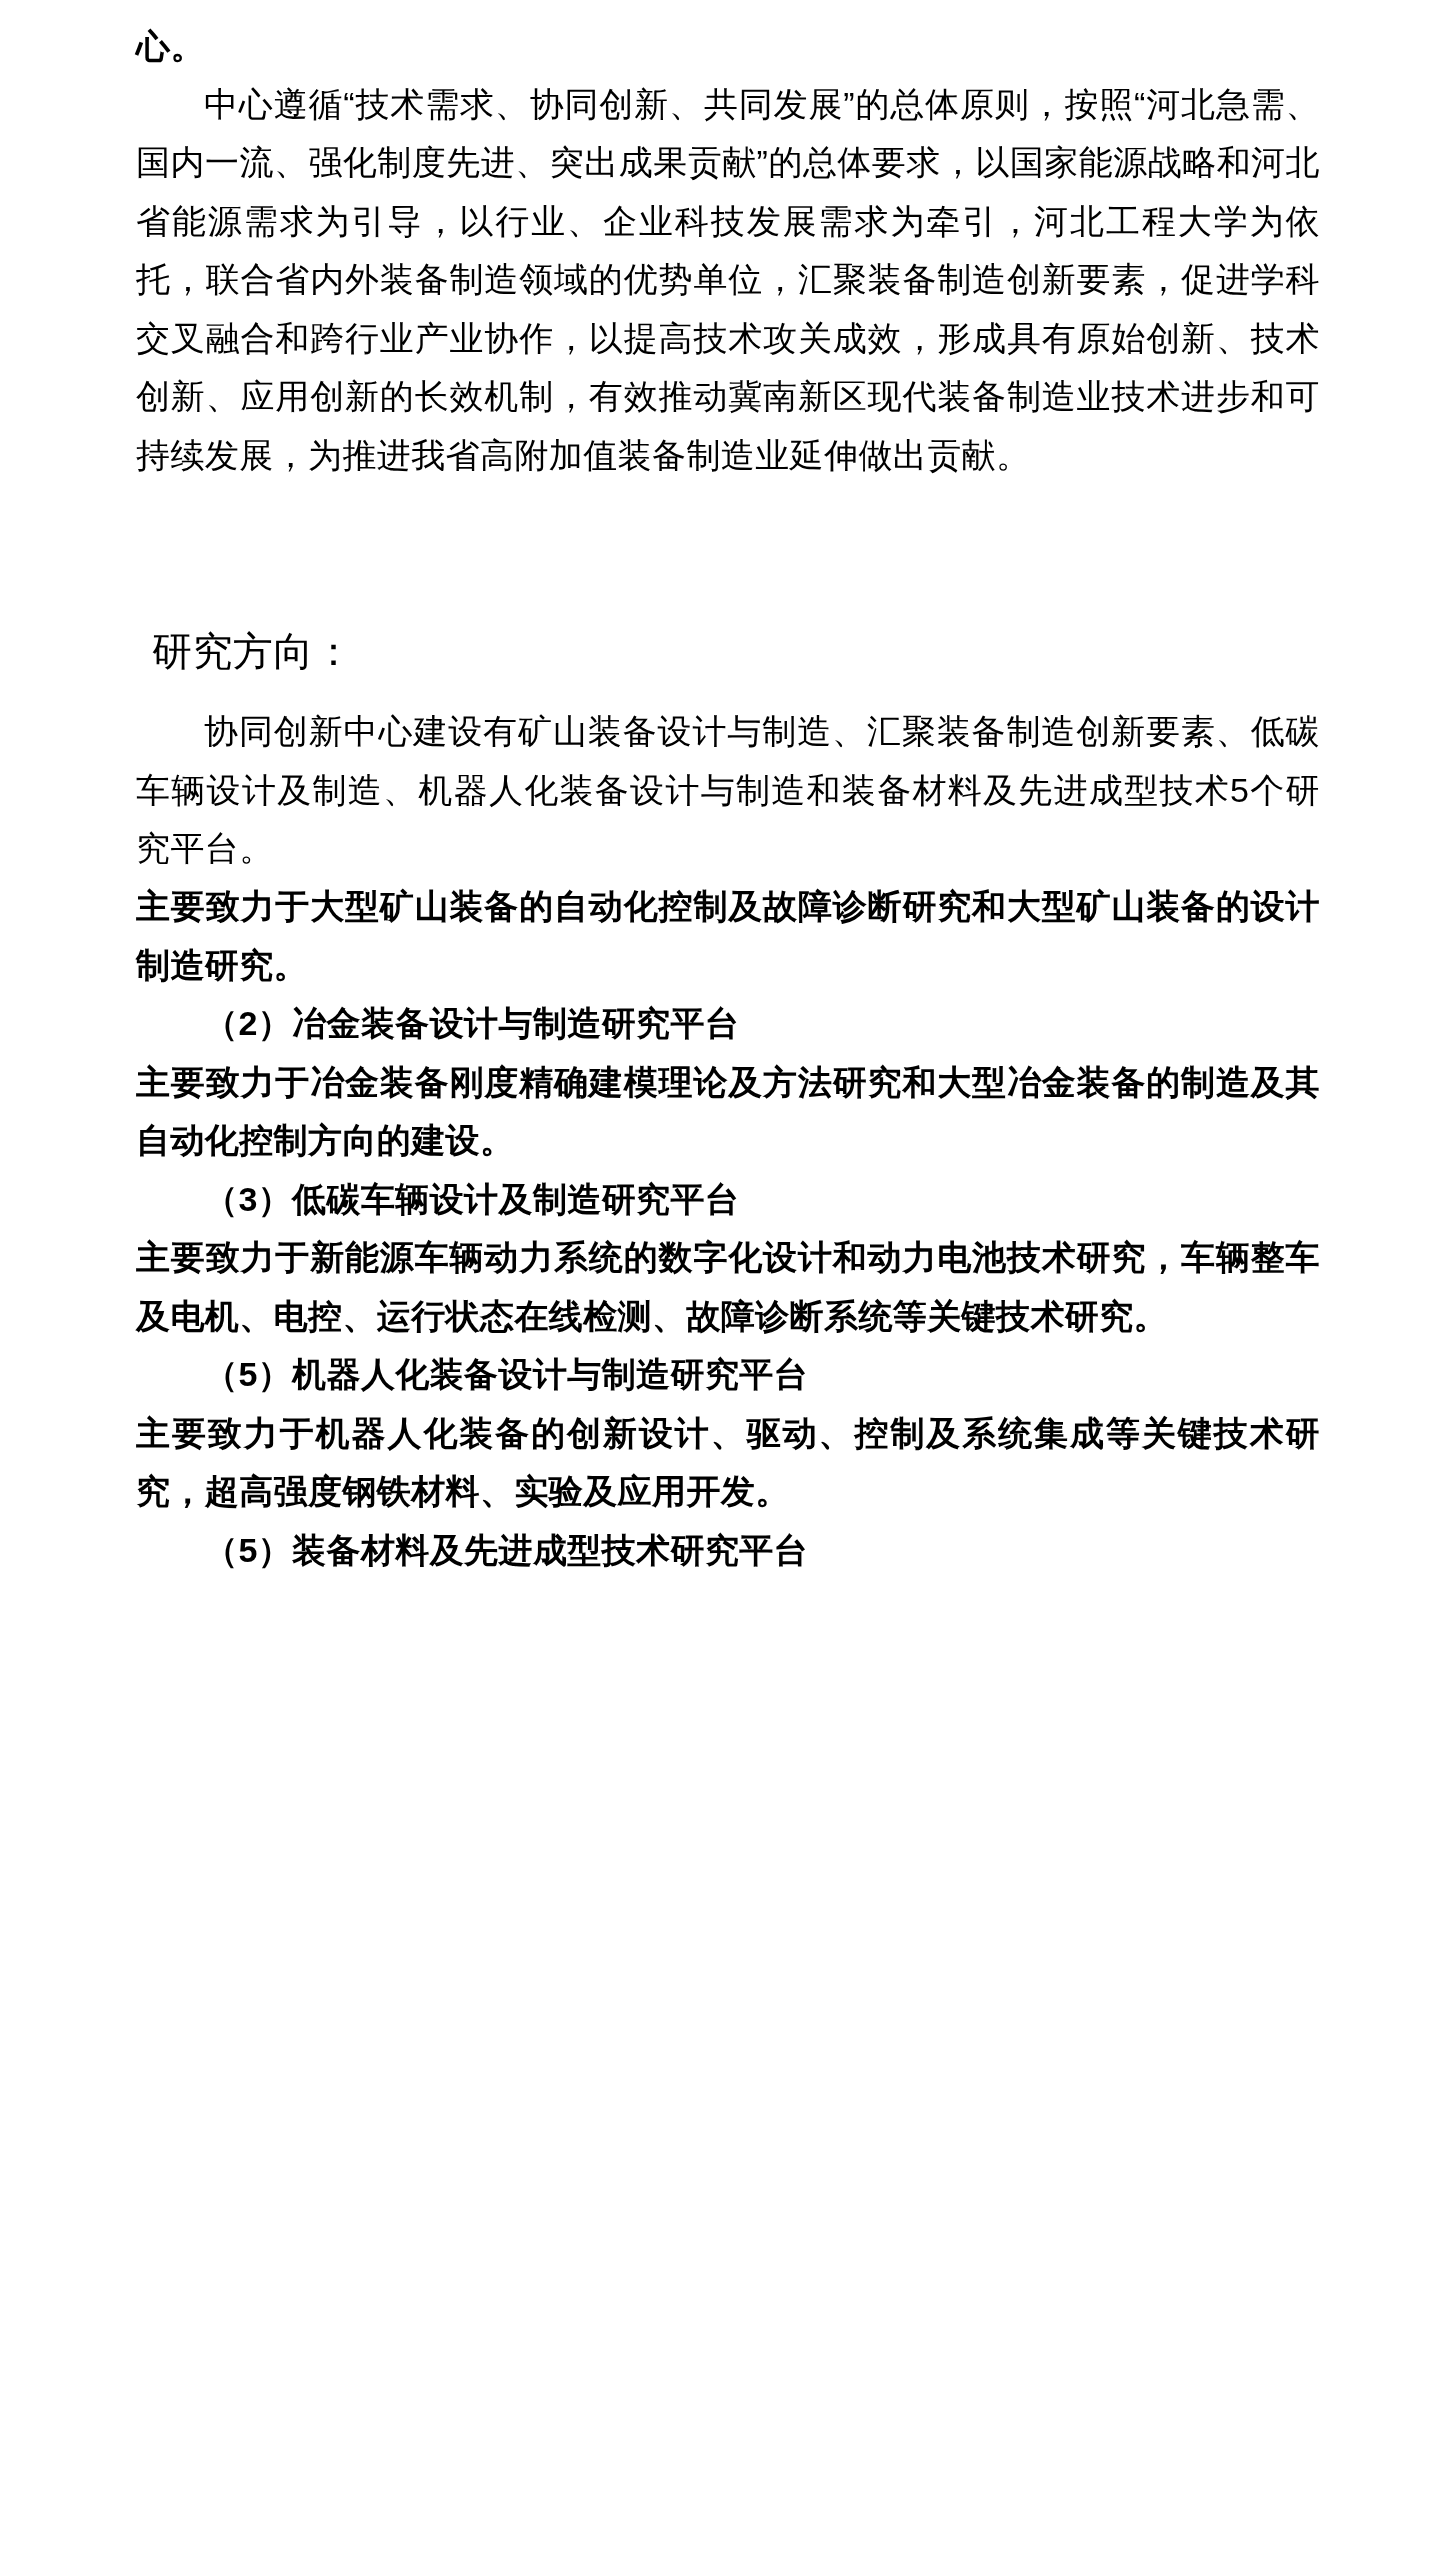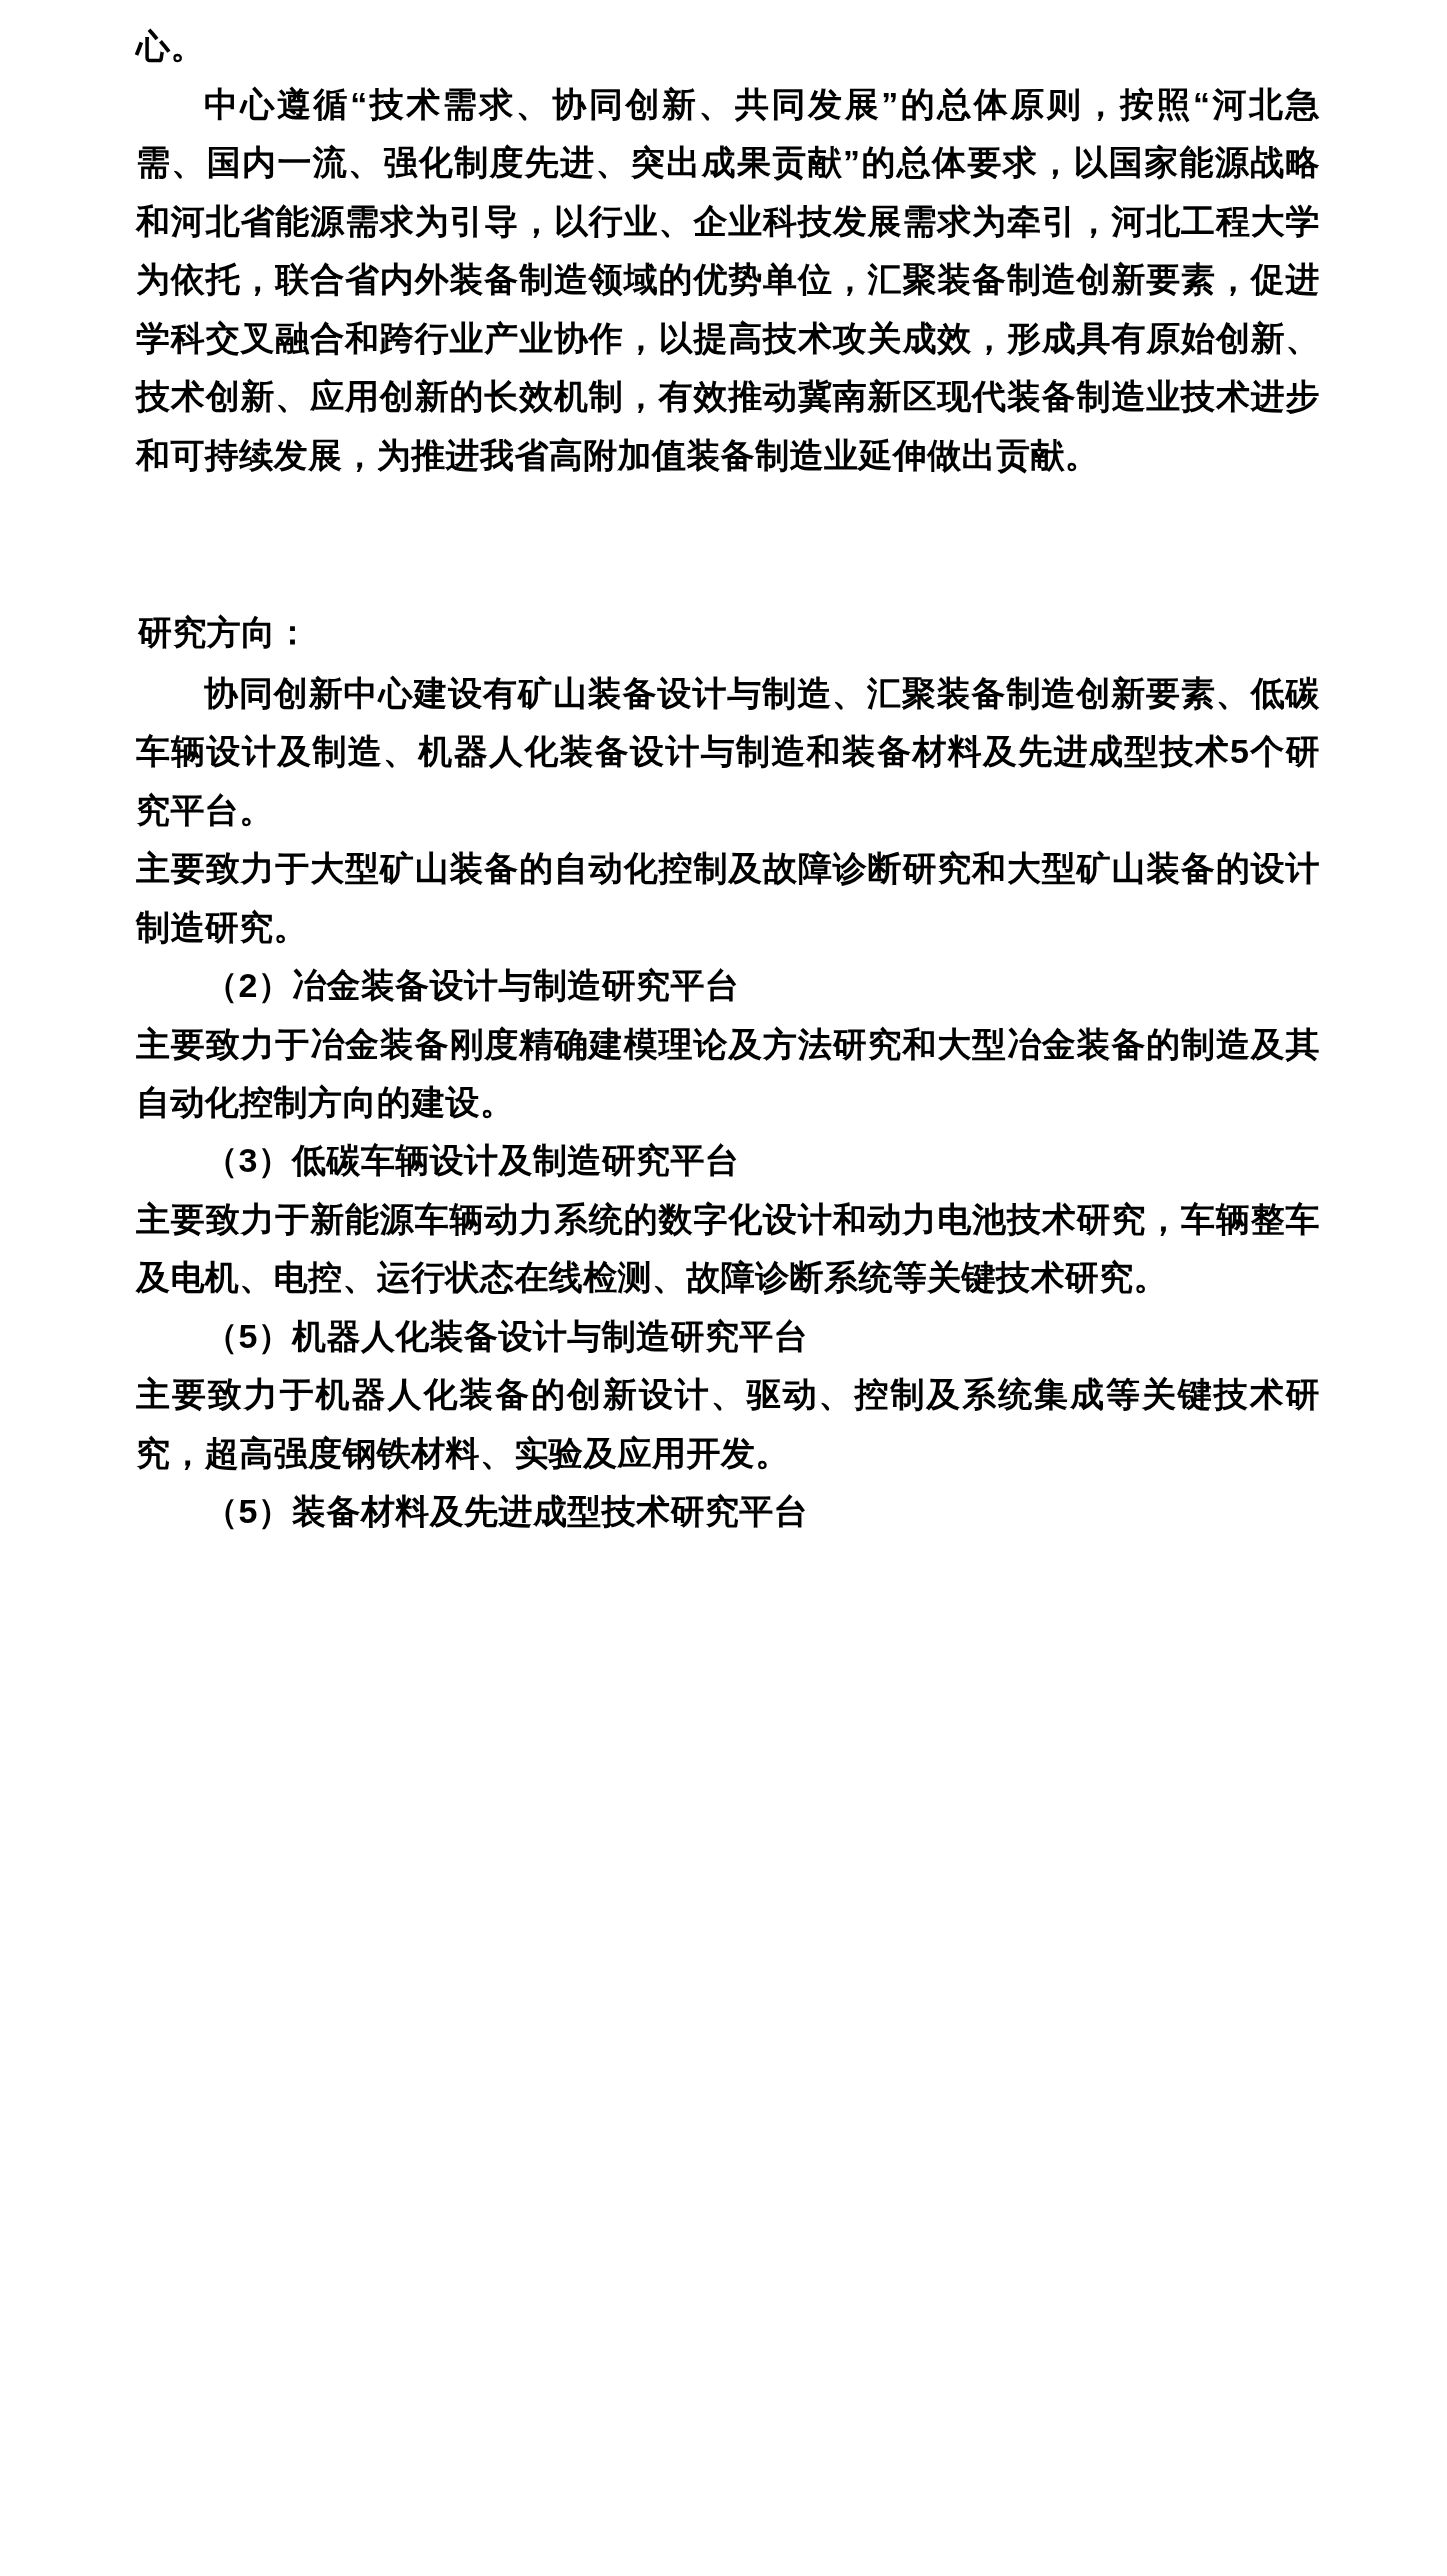--- a/index.html
+++ b/index.html
@@ -21,33 +21,33 @@
     padding: 16.5px 128px 0 136px;
     position: relative;
   }
   .para {
     font-size: 34px;
     line-height: 1.72;
     letter-spacing: 0.4px;
     margin: 0;
     text-align: justify;
     text-justify: inter-ideograph;
-    font-weight: 700;
+    font-weight: 400;
   }
   .para.indent {
     text-indent: 2em;
   }
   .para.plain {
     font-weight: 600;
   }
   .heading {
-    font-size: 34px;
+    font-size: 40px;
     line-height: 1.72;
-    margin: 2px;
-    font-weight: 700;
+    margin: 16px;
+    font-weight: 400;
     letter-spacing: 0.4px;
   }
   .gap-large {
     height: 117px;
   }
   .section-item {
     font-size: 34px;
     line-height: 1.72;
     margin: 0;
     font-weight: 600;

